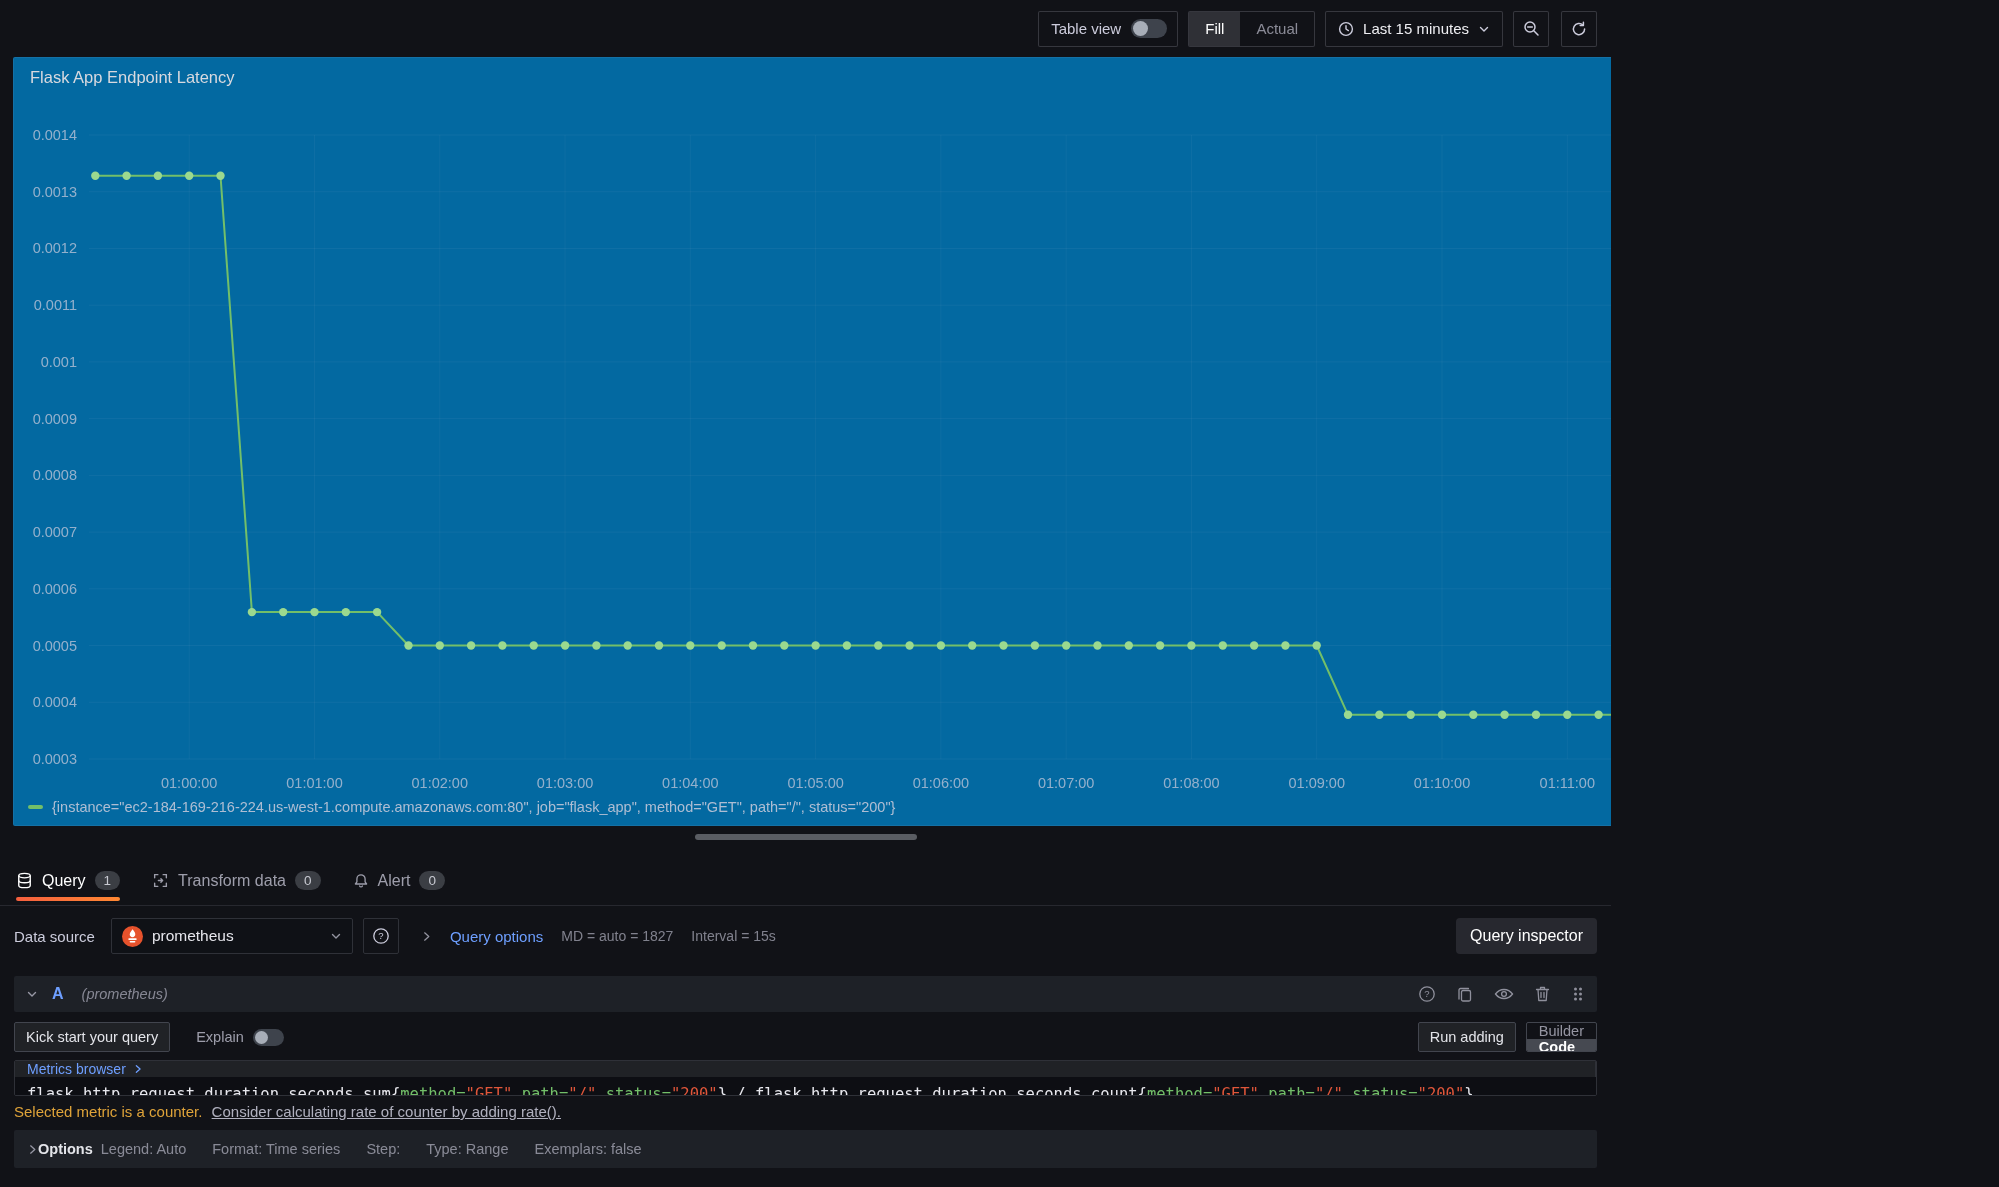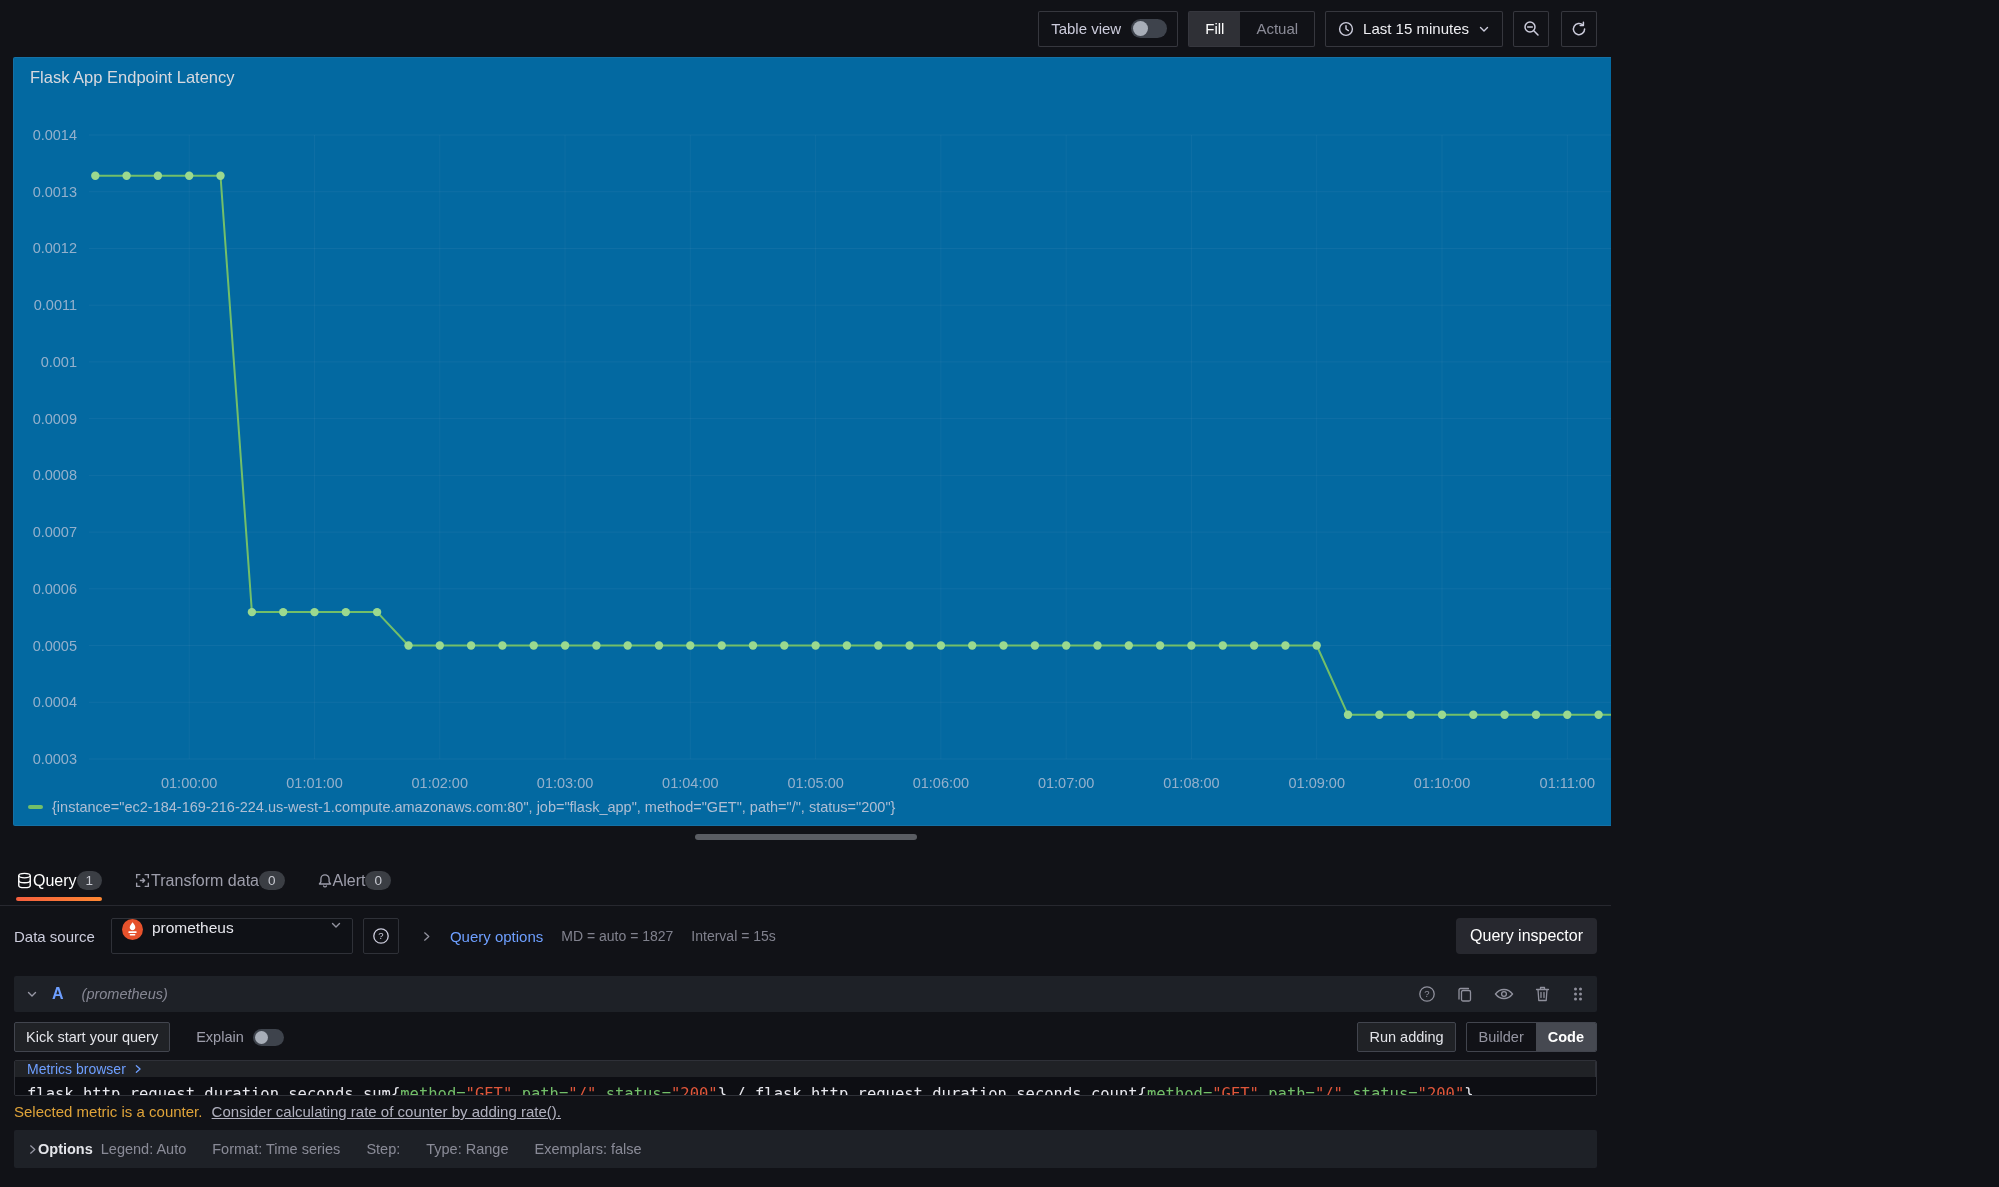--- a/index.html
+++ b/index.html
@@ -29,30 +29,30 @@
   .legend-row { position:absolute; left:14px; top:741px; display:flex; align-items:center; gap:9px; cursor:pointer; }
   .legend-marker { width:15px; height:4px; border-radius:2px; }
   .legend-text { font-size:14.5px; color:rgba(204,204,220,0.85); }
 
   
   .scroll-zone { position:relative; height:30px; }
   .scroll-thumb { position:absolute; top:8px; left:50%; transform:translateX(-50%); width:222px; height:6px; border-radius:3px; background:#5a5d63; cursor:grab; }
 
   
   .tabs { display:flex; align-items:stretch; gap:32px; height:50px; padding-left:16px; border-bottom:1px solid rgba(204,204,220,0.12); }
-  .tab { position:relative; display:flex; align-items:center; font-size:16px; color:rgba(204,204,220,0.75); cursor:pointer; }
+  .tab { position:relative; display:flex; align-items:center; gap:9px; font-size:16px; color:rgba(204,204,220,0.75); cursor:pointer; }
   .tab .tab-label { white-space:nowrap; }
   .tab.active { color:#ffffff; }
   .tab.active::after { content:""; position:absolute; left:0; right:0; bottom:4px; height:4px; border-radius:2px; background:linear-gradient(90deg,#f55f3e,#ff8833); }
   .badge { background:#3b3e44; color:#c7c9d1; font-size:13.5px; border-radius:11px; padding:2px 9px; }
 
   
   .ds-row { display:flex; align-items:center; gap:10px; margin:12px 14px 0 14px; height:36px; }
   .ds-label { font-size:15px; color:#ccccdc; margin-right:6px; }
-  .ds-select { display:flex; gap:9px; width:242px; height:36px; background:#0f1116; border:1px solid #2f3138; border-radius:2px; padding:0 10px; cursor:pointer; }
+  .ds-select { display:flex; align-items:center; gap:9px; width:242px; height:36px; background:#0f1116; border:1px solid #2f3138; border-radius:2px; padding:0 10px; cursor:pointer; }
   .ds-select .ds-value { font-size:15.5px; color:#e6e6ec; flex:1; }
   .prom-logo { width:21px; height:21px; border-radius:50%; background:#e6522c; position:relative; flex:none; }
   .help-btn { width:36px; height:36px; display:flex; align-items:center; justify-content:center; border:1px solid #2f3138; border-radius:2px; color:#ccccdc; cursor:pointer; }
   .qo-group { display:flex; align-items:center; gap:18px; margin-left:12px; }
   .qo-link { font-size:15px; font-weight:500; color:#6e9fff; cursor:pointer; }
   .qo-meta { font-size:14px; color:rgba(204,204,220,0.6); }
   .chev { color:rgba(204,204,220,0.7); }
   .spacer { flex:1; }
   .btn-secondary { display:flex; align-items:center; height:36px; padding:0 14px; background:rgba(204,204,220,0.12); border:none; border-radius:4px; font-size:16px; font-weight:500; color:#ffffff; cursor:pointer; font-family:inherit; }
 
@@ -61,21 +61,21 @@
   .a-row { display:flex; align-items:center; gap:14px; height:36px; background:#1e2127; border-radius:2px; padding:0 12px; }
   .a-ref { color:#6e9fff; font-weight:700; font-size:16px; }
   .a-ds { font-style:italic; font-size:14.5px; color:rgba(204,204,220,0.6); margin-left:4px; }
   .a-icons { margin-left:auto; display:flex; align-items:center; gap:20px; color:rgba(204,204,220,0.65); }
   .a-icons .aic { cursor:pointer; display:flex; }
   .qe-toolbar { display:flex; align-items:center; margin-top:10px; height:30px; }
   .btn-outline { display:flex; align-items:center; height:30px; padding:0 11px; background:#202226; border:1px solid #42454e; border-radius:2px; font-size:14.5px; font-weight:500; color:#e3e4e9; cursor:pointer; font-family:inherit; }
   .explain { display:flex; align-items:center; gap:9px; margin-left:26px; font-size:14.5px; color:rgba(204,204,220,0.75); }
   .toggle.sm { width:31px; height:17px; }
   .toggle.sm .knob { width:13px; height:13px; }
-  .radio-group { display:flex; height:30px; border:1px solid #42454e; border-radius:2px; overflow:hidden; margin-left:10px; }
+  .radio-group { display:flex; height:30px; border:1px solid #42454e; border-radius:2px; overflow:hidden; margin-left:10px;flex-direction:column; }
   .radio { display:flex; align-items:center; padding:0 12px; font-size:14.5px; color:rgba(204,204,220,0.7); cursor:pointer; }
   .radio.active { background:#464951; color:#ffffff; font-weight:600; }
   .query-input { display:flex; margin-top:8px; height:36px; border:1px solid #2f3138; border-radius:2px; overflow:hidden;flex-direction:column; }
   .mb-cell { display:flex; align-items:center; gap:7px; background:#202226; border-right:1px solid #2f3138; padding:0 12px; color:#6e9fff; font-size:14px; font-weight:500; cursor:pointer; white-space:nowrap; }
   .code-cell { flex:1; background:#0d0e13; padding:0 12px; font-family:"DejaVu Sans Mono","Liberation Mono",monospace; font-size:15.5px; line-height:34px; white-space:nowrap; color:#e8e8ee; cursor:text; overflow:hidden; }
   .tk-key { color:#73bf69; }
   .tk-val { color:#e0563a; }
   .warn-row { margin-top:7px; font-size:15px; }
   .warn-text { color:#dfa339; }
   .warn-link { color:rgba(204,204,220,0.85); text-decoration:underline; cursor:pointer; margin-left:5px; }

